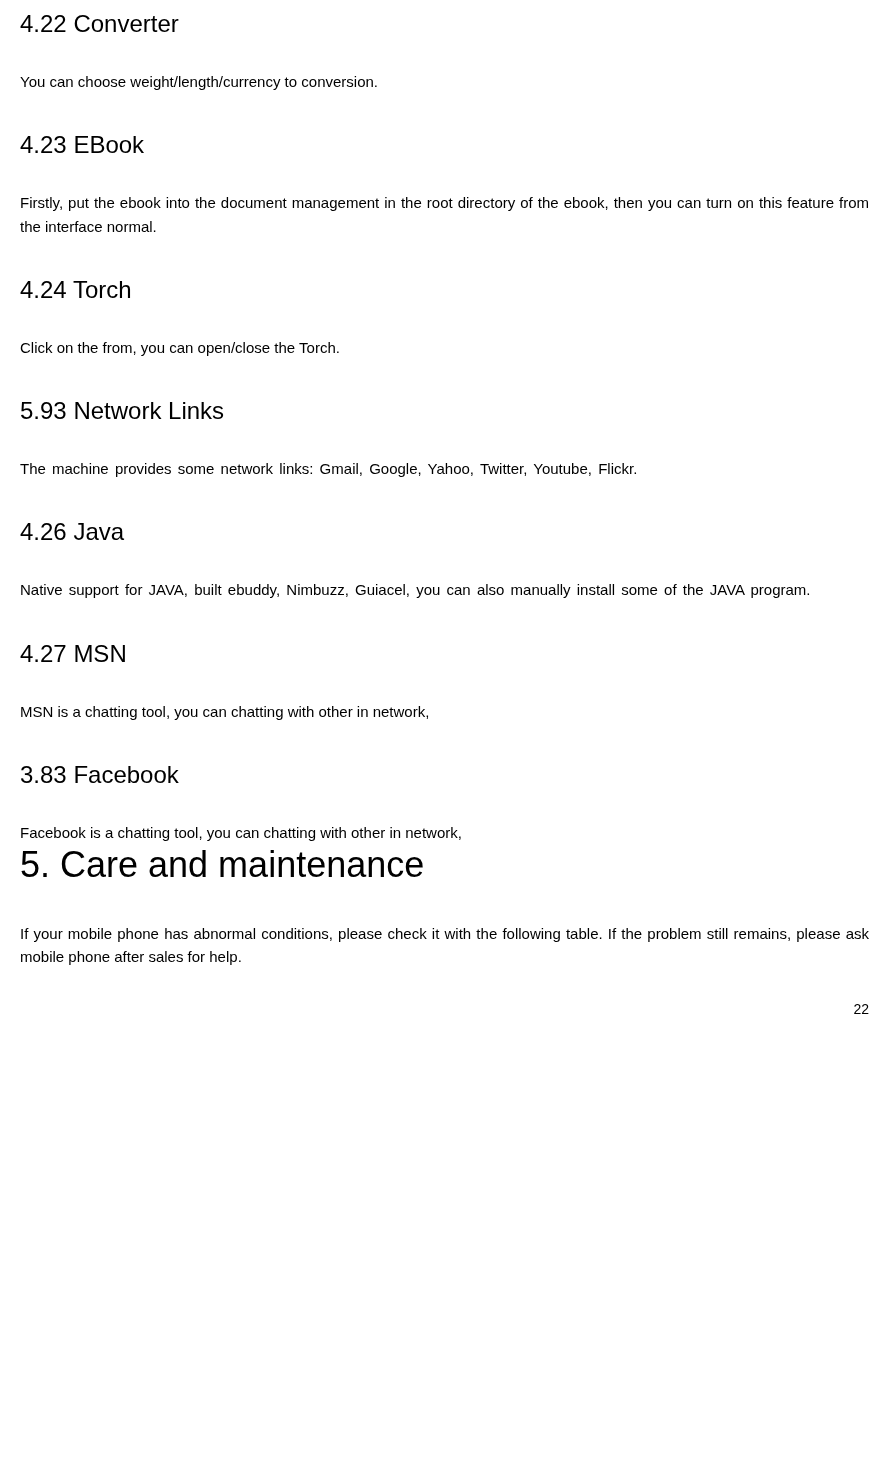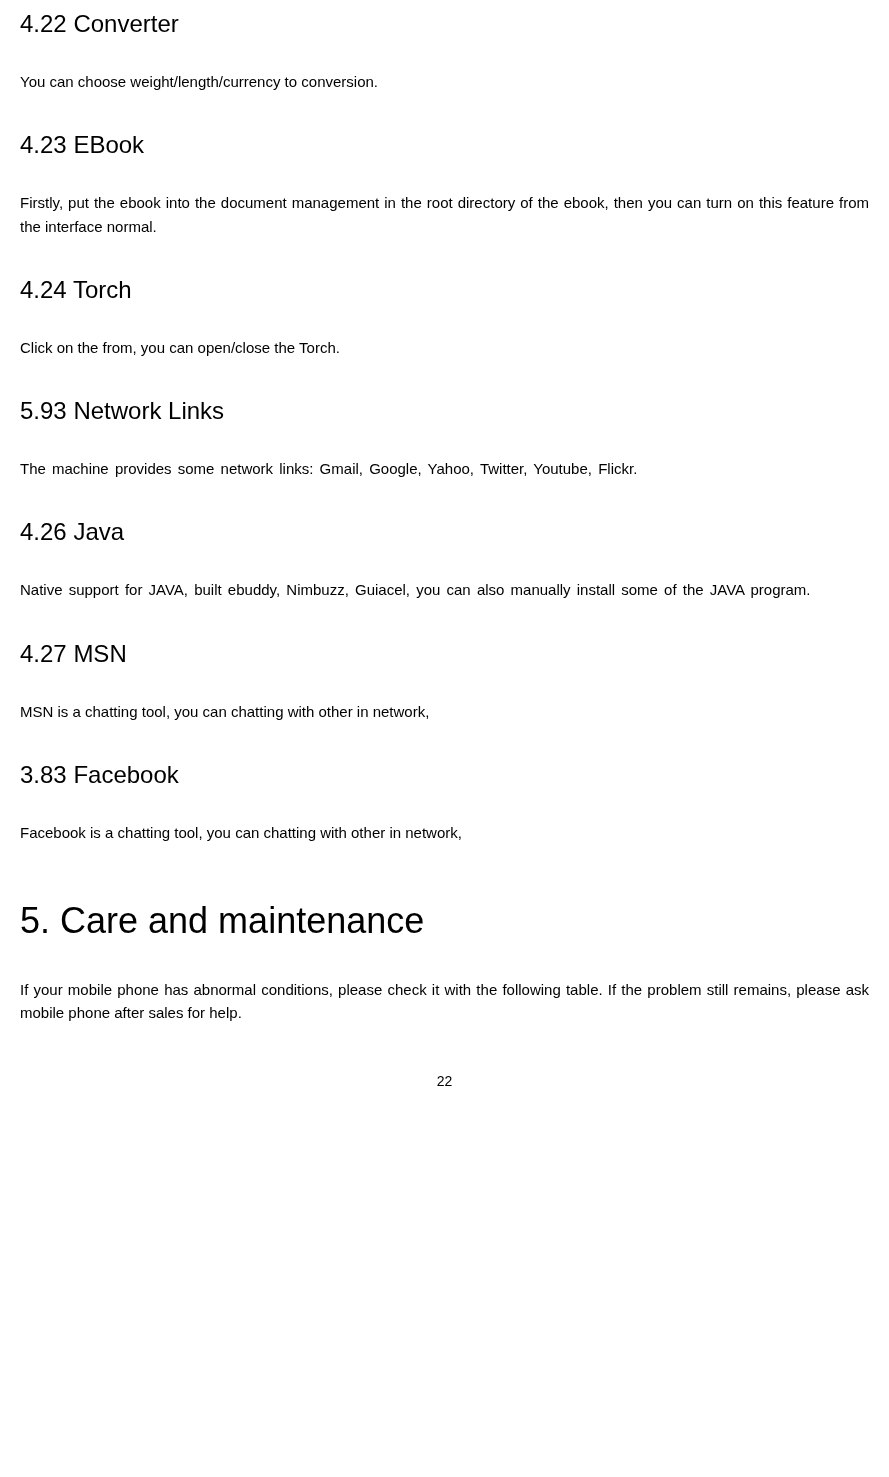--- a/index.html
+++ b/index.html
@@ -14,21 +14,20 @@
     .section-heading {
       font-size: 24px;
       font-weight: normal;
       margin-top: 38px;
       margin-bottom: 32px;
     }
     .section-heading.first { margin-top: 0; }
     .chapter-heading {
       font-size: 36px;
       font-weight: normal;
-      margin-top: 56px;
       margin-bottom: 36px;
     }
     .body-text {
       font-size: 15px;
       line-height: 1.55;
       text-align: justify;
     }
     .body-text.wide-spacing {
       word-spacing: 2px;
     }
@@ -39,23 +38,23 @@
     }
     td {
       border: 1px solid #000;
       padding: 3px 8px;
       font-size: 19px;
       vertical-align: top;
     }
     td.col1 { width: 195px; }
     td.col2 { text-align: justify; word-spacing: 2px; }
     .page-number {
-      text-align: center;
+      text-align: right;
       font-size: 14px;
-      margin-top: 44px;
+      margin-top: 28px;
     }
   </style>
 </head>
 <body>
 
 <div class="section-heading first">4.22 Converter</div>
 <p class="body-text">You can choose weight/length/currency to conversion.</p>
 
 <div class="section-heading">4.23 EBook</div>
 <p class="body-text">Firstly, put the ebook into the document management in the root directory of the ebook, then you can turn on this feature from the interface normal.</p>

